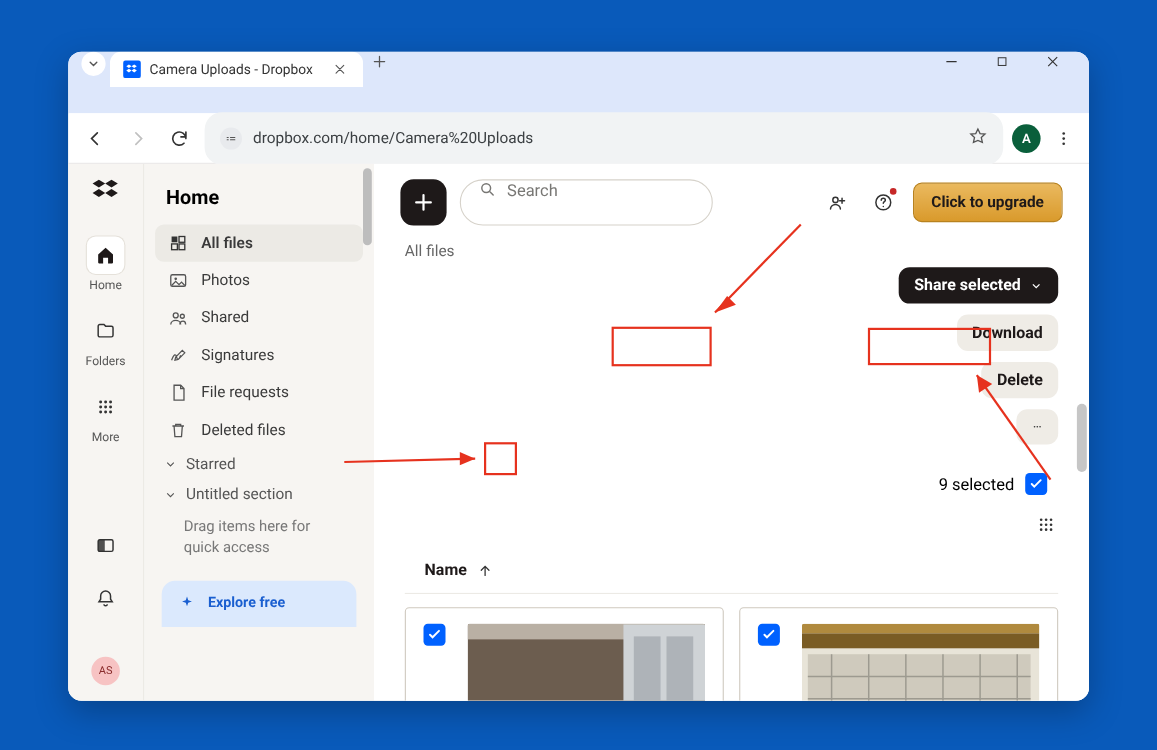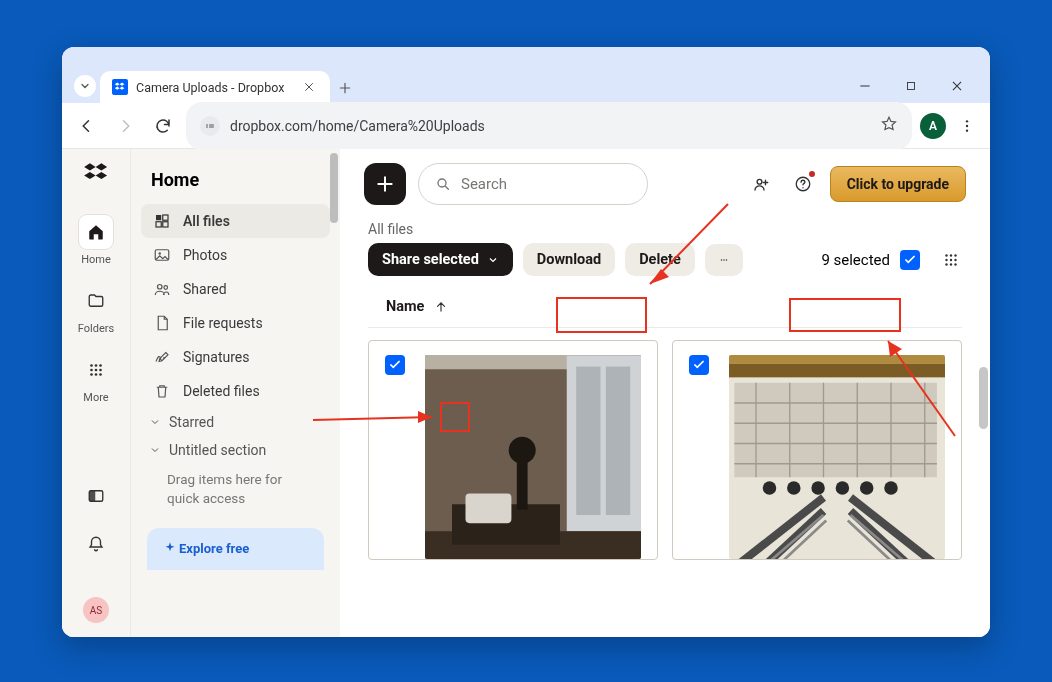--- a/index.html
+++ b/index.html
@@ -3,21 +3,21 @@
 <meta charset="utf-8">
 <style>
   * { box-sizing: border-box; margin: 0; padding: 0; font-family: -apple-system, BlinkMacSystemFont, "Segoe UI", Roboto, Helvetica, Arial, sans-serif; }
   body { background: #095aba; width: 1052px; height: 682px; overflow: hidden; position: relative; }
   .window {
     position: absolute; left: 62px; top: 47px; width: 928px; height: 590px;
     background: #fff; border-radius: 12px; box-shadow: 0 10px 30px rgba(0,0,0,.25);
     display: flex; flex-direction: column; overflow: hidden;
   }
   
-  .chrome-tabstrip { height: 56px; background: #dde7fb; display: flex; align-items: flex-end; padding: 0 10px; }
+  .chrome-tabstrip { height: 56px; background: #dde7fb; display: flex; align-items: flex-start; padding: 0 10px; }
   .tab-drop { width: 22px; height: 22px; border-radius: 11px; background: #fff; display:flex; align-items:center; justify-content:center; margin: 0 4px 6px 2px; }
   .tab { background:#fff; height: 32px; border-radius: 10px 10px 0 0; display:flex; align-items:center; padding:0 12px; gap:8px; min-width: 230px; margin-bottom:0; }
   .tab .favicon { width:16px; height:16px; background:#0061ff; display:flex; align-items:center; justify-content:center; border-radius:2px; }
   .tab .favicon svg { width:12px; height:12px; }
   .tab-title { font-size: 12.5px; color:#333; flex:1; white-space:nowrap; overflow:hidden; text-overflow:ellipsis; }
   .tab-close, .tab-plus { width:18px; height:18px; display:flex; align-items:center; justify-content:center; color:#555; border-radius:50%; }
   .tab-plus { margin: 0 6px 6px 6px; }
   .wincontrols { margin-left:auto; display:flex; gap: 28px; padding: 0 14px 8px; }
   .wincontrols div { width:18px; height:18px; display:flex; align-items:center; justify-content:center; color:#333; }
 
@@ -45,42 +45,42 @@
   .sidebar { width:210px; background:#f7f5f2; border-left:1px solid #eceae5; padding:16px 10px 0; display:flex; flex-direction:column; position:relative; }
   .sb-scroll { position:absolute; right:0; top:0; width:12px; height:100%; }
   .sb-scroll .thumb { position:absolute; top:4px; right:2px; width:8px; height:70px; background:#bdbdbd; border-radius:4px; }
   .sb-h1 { font-size:18px; font-weight:700; padding:4px 10px 14px; }
   .sb-item { display:flex; align-items:center; gap:12px; padding:8px 12px; border-radius:8px; font-size:14px; color:#3a3a3a; cursor:pointer; }
   .sb-item .ic { width:18px; height:18px; display:flex; align-items:center; justify-content:center; color:#555; }
   .sb-item.active { background:#eceae5; font-weight:600; }
   .sb-sect { display:flex; align-items:center; justify-content:space-between; padding:16px 10px 6px; font-size:14px; font-weight:700; }
   .sb-coll { display:flex; align-items:center; gap:8px; padding:6px 8px; font-size:14px; color:#555; cursor:pointer; }
   .sb-hint { font-size:13.5px; color:#777; padding:6px 16px 14px 26px; line-height:1.4; }
-  .explore { margin:6px 6px 0; background:#dbe9fd; border-radius:12px 12px 0 0; padding:12px 14px; font-size:13px; font-weight:700; color:#1a5fd0; display:flex; align-items:center; }
+  .explore { margin:6px 6px 0; background:#dbe9fd; border-radius:12px 12px 0 0; padding:12px 14px; font-size:13px; font-weight:700; color:#1a5fd0; display:flex; align-items:center; gap:10px; }
 
   .main { flex:1; background:#fff; position:relative; overflow:hidden; }
   .main-scroll { position:absolute; right:0; top:0; width:14px; height:100%; background:transparent; }
   .main-scroll .thumb { position:absolute; top:218px; right:2px; width:9px; height:62px; background:#c6c6c6; border-radius:5px; }
 
   .topbar { display:flex; align-items:center; gap:12px; padding:14px 24px 10px 24px; }
   .plus-btn { width:42px; height:42px; border-radius:12px; background:#1e1919; display:flex; align-items:center; justify-content:center; color:#fff; }
-  .search { flex:0 0 230px; height:42px; border:1px solid #d6d2ca; border-radius:24px; display:flex; align-items:center; padding:0 16px; gap:10px; color:#787774; font-size:15px; }
+  .search { flex:0 0 230px; height:42px; border:1px solid #d6d2ca; border-radius:24px; display:flex; padding:0 16px; gap:10px; color:#787774; font-size:15px; }
   .top-gap { flex:1; }
   .ic-btn { width:30px; height:30px; display:flex; align-items:center; justify-content:center; color:#333; position:relative; }
   .notif-dot { position:absolute; top:2px; right:3px; width:6px; height:6px; border-radius:50%; background:#c62828; }
   .upgrade { background:#e2a73e; background:linear-gradient(#eab95f,#d99a2c); color:#1e1919; font-weight:700; font-size:14px; padding:9px 16px; border-radius:8px; border:1px solid #b8821f; }
 
   .crumbs { padding: 6px 28px 0; font-size:14px; color:#666; }
   .title-row { display:flex; align-items:center; padding:2px 28px 8px; gap:12px; }
   .title-row h1 { font-size:26px; font-weight:800; color:#1e1919; }
   .title-actions { margin-left:auto; display:flex; align-items:center; gap:10px; }
   .link-chip { width:34px; height:34px; border-radius:50%; background:#efece6; display:flex; align-items:center; justify-content:center; }
   .share-btn { background:#1e1919; color:#fff; font-weight:700; font-size:14px; padding:9px 16px; border-radius:10px; }
 
-  .action-row { display:flex; align-items:center; gap:10px; padding:6px 28px 12px; }
+  .action-row { display:flex; align-items:flex-end; gap:10px; padding:6px 28px 12px;flex-direction:column; }
   .pill { padding:8px 14px; border-radius:10px; font-size:14.5px; font-weight:700; display:flex; align-items:center; gap:8px; }
   .pill.dark { background:#1e1919; color:#fff; }
   .pill.light { background:#efece6; color:#1e1919; }
   .pill.icon-only { width:38px; justify-content:center; }
   .action-gap { flex:1; }
   .selected-box { display:flex; align-items:center; gap:10px; padding:6px 10px; }
   .cb { width:20px; height:20px; border-radius:4px; background:#0061ff; display:flex; align-items:center; justify-content:center; }
   .cb svg { stroke:#fff; }
   .grid-ic { width:22px; height:22px; display:flex; align-items:center; justify-content:center; }
 
@@ -280,33 +280,33 @@
               <circle cx="9" cy="9" r="3" fill="none" stroke="#555" stroke-width="1.6"></circle>
               <circle cx="17" cy="10" r="2.4" fill="none" stroke="#555" stroke-width="1.6"></circle>
               <path d="M3 20c0-3 3-5 6-5s6 2 6 5M14 20c0-2.5 2-4 4-4s3 1.5 3 4" fill="none" stroke="#555" stroke-width="1.6"></path>
             </svg>
           </span>
         <span>Shared</span>
       </div>
       <div class="sb-item">
         <span class="ic">
             <svg viewBox="0 0 24 24">
+              <path d="M4 18c3-8 5-8 6-4s3 4 5-2M17 6l3 3-8 8-4 1 1-4 8-8z" fill="none" stroke="#555" stroke-width="1.5"></path>
+            </svg>
+          </span>
+        <span>Signatures</span>
+      </div>
+      <div class="sb-item">
+        <span class="ic">
+            <svg viewBox="0 0 24 24">
               <path d="M7 3h8l4 4v14H7V3z" fill="none" stroke="#555" stroke-width="1.6"></path>
               <path d="M15 3v4h4" fill="none" stroke="#555" stroke-width="1.6"></path>
             </svg>
           </span>
         <span>File requests</span>
-      </div>
-      <div class="sb-item">
-        <span class="ic">
-            <svg viewBox="0 0 24 24">
-              <path d="M4 18c3-8 5-8 6-4s3 4 5-2M17 6l3 3-8 8-4 1 1-4 8-8z" fill="none" stroke="#555" stroke-width="1.5"></path>
-            </svg>
-          </span>
-        <span>Signatures</span>
       </div>
       <div class="sb-item">
         <span class="ic">
             <svg viewBox="0 0 24 24">
               <path d="M5 7h14M9 7V5h6v2M7 7l1 13h8l1-13" fill="none" stroke="#555" stroke-width="1.6"></path>
             </svg>
           </span>
         <span>Deleted files</span>
       </div>
 

